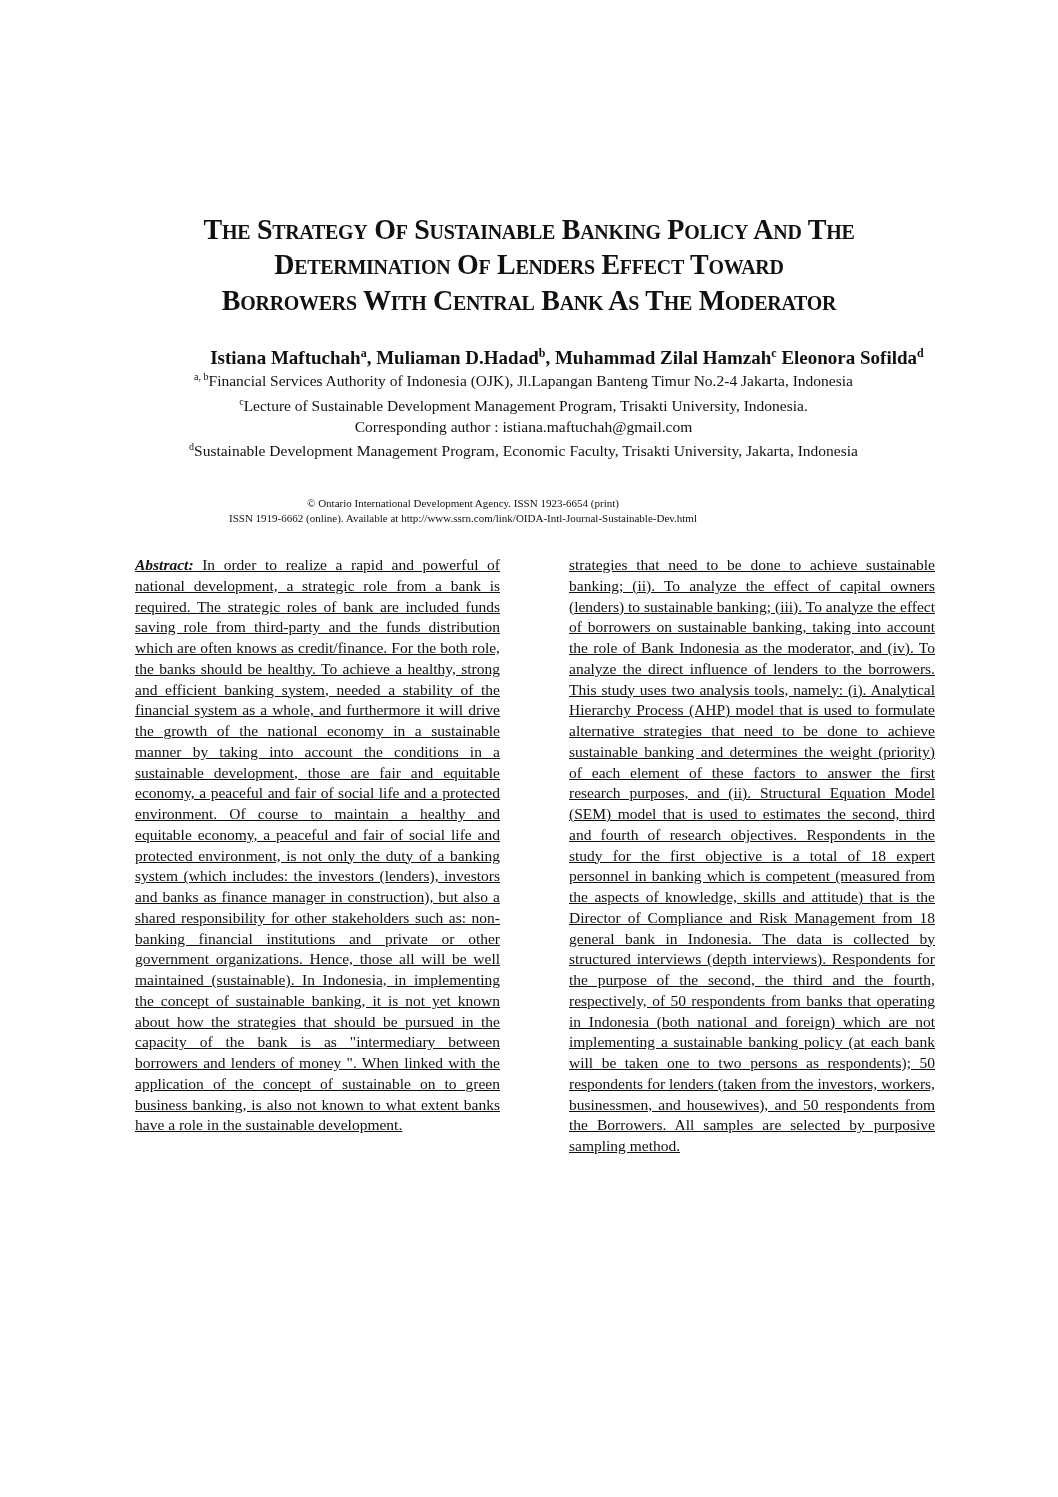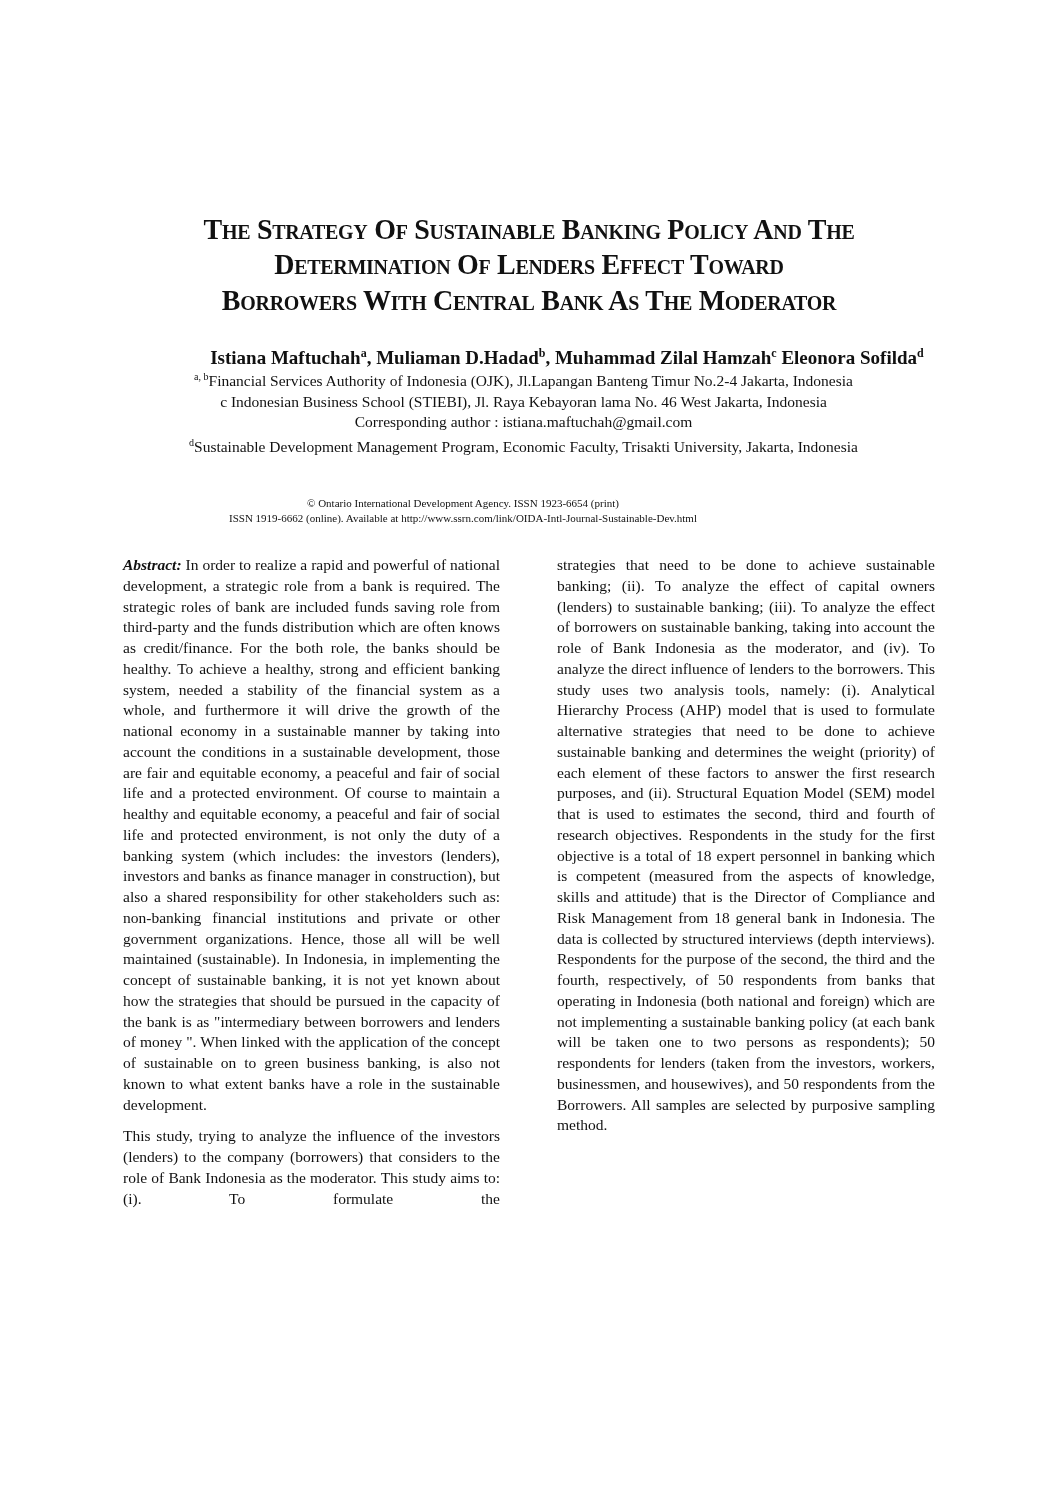--- a/index.html
+++ b/index.html
@@ -8,48 +8,47 @@
   .title div { white-space: nowrap; }
   .authors { position: absolute; left: 0; width: 1058px; top: 341px; text-align: center; font-weight: bold; font-size: 19px; line-height: 24px; white-space: nowrap; padding-left: 38px; }
   .authors sup { font-size: 12px; }
   .affils { position: absolute; left: 0; width: 1047px; top: 367px; text-align: center; font-size: 15.5px; line-height: 20.6px; }
   .affils div { white-space: nowrap; }
   .affils sup { font-size: 10px; }
   .copyright { position: absolute; left: 0; width: 926px; top: 496px; text-align: center; font-size: 11px; line-height: 15px; }
   .col { position: absolute; top: 555px; width: 377px; font-size: 15.5px; line-height: 20.75px; text-align: justify; }
   .col.left { left: 123px; }
   .col.right { left: 557px; width: 378px; }
-  .col p { margin: 0 0 11px 0; }
+  .col p { margin: 0 0 11px 12px; text-decoration: underline; }
   .abs-label { font-weight: bold; font-style: italic; }
 </style>
 </head>
 <body>
 
 <div class="title">
   <div>The Strategy Of Sustainable Banking Policy And The</div>
   <div>Determination Of Lenders Effect Toward</div>
   <div>Borrowers With Central Bank As The Moderator</div>
 </div>
 
 <div class="authors">
   <span>Istiana Maftuchah</span><sup>a</sup><span>, </span><span>Muliaman D.Hadad</span><sup>b</sup><span>, </span><span>Muhammad Zilal Hamzah</span><sup>c</sup><span> </span><span>Eleonora Sofilda</span><sup>d</sup>
 </div>
 
 <div class="affils">
   <div><sup>a, b</sup><span>Financial Services Authority of Indonesia (OJK), Jl.Lapangan Banteng Timur No.2-4 Jakarta, Indonesia</span></div>
-  <div><span>c Indonesian Business School (STIEBI), Jl. Raya Kebayoran lama No. 46 West Jakarta, Indonesia</span></div>
+  <div><sup>c</sup><span>Lecture of Sustainable Development Management Program, Trisakti University, Indonesia.</span></div>
   <div>Corresponding author : istiana.maftuchah@gmail.com</div>
   <div><sup>d</sup><span>Sustainable Development Management Program, Economic Faculty, Trisakti University, Jakarta, Indonesia</span></div>
 </div>
 
 <div class="copyright">
   <div>© Ontario International Development Agency. ISSN 1923-6654 (print)</div>
   <div>ISSN 1919-6662 (online). Available at http://www.ssrn.com/link/OIDA-Intl-Journal-Sustainable-Dev.html</div>
 </div>
 
 <div class="col left">
   <p><span class="abs-label">Abstract:</span><span> In order to realize a rapid and powerful of national development, a strategic role from a bank is required. The strategic roles of bank are included funds saving role from third-party and the funds distribution which are often knows as credit/finance. For the both role, the banks should be healthy. To achieve a healthy, strong and efficient banking system, needed a stability of the financial system as a whole, and furthermore it will drive the growth of the national economy in a sustainable manner by taking into account the conditions in a sustainable development, those are fair and equitable economy, a peaceful and fair of social life and a protected environment. Of course to maintain a healthy and equitable economy, a peaceful and fair of social life and protected environment, is not only the duty of a banking system (which includes: the investors (lenders), investors and banks as finance manager in construction), but also a shared responsibility for other stakeholders such as: non-banking financial institutions and private or other government organizations. Hence, those all will be well maintained (sustainable). In Indonesia, in implementing the concept of sustainable banking, it is not yet known about how the strategies that should be pursued in the capacity of the bank is as "intermediary between borrowers and lenders of money ". When linked with the application of the concept of sustainable on to green business banking, is also not known to what extent banks have a role in the sustainable development.</span></p>
-  <p style="text-align-last: justify;"><span id="p2a">This study, trying to analyze the influence of the investors (lenders) to the company (borrowers) that considers to the role of Bank Indonesia as the moderator. This study aims to: (i). To formulate the</span></p>
 </div>
 
 <div class="col right">
   <p><span id="p2b">strategies that need to be done to achieve sustainable banking; (ii). To analyze the effect of capital owners (lenders) to sustainable banking; (iii). To analyze the effect of borrowers on sustainable banking, taking into account the role of Bank Indonesia as the moderator, and (iv). To analyze the direct influence of lenders to the borrowers. This study uses two analysis tools, namely: (i). Analytical Hierarchy Process (AHP) model that is used to formulate alternative strategies that need to be done to achieve sustainable banking and determines the weight (priority) of each element of these factors to answer the first research purposes, and (ii). Structural Equation Model (SEM) model that is used to estimates the second, third and fourth of research objectives. Respondents in the study for the first objective is a total of 18 expert personnel in banking which is competent (measured from the aspects of knowledge, skills and attitude) that is the Director of Compliance and Risk Management from 18 general bank in Indonesia. The data is collected by structured interviews (depth interviews). Respondents for the purpose of the second, the third and the fourth, respectively, of 50 respondents from banks that operating in Indonesia (both national and foreign) which are not implementing a sustainable banking policy (at each bank will be taken one to two persons as respondents); 50 respondents for lenders (taken from the investors, workers, businessmen, and housewives), and 50 respondents from the Borrowers. All samples are selected by purposive sampling method.</span></p>
 </div>
 
 </body></html>

